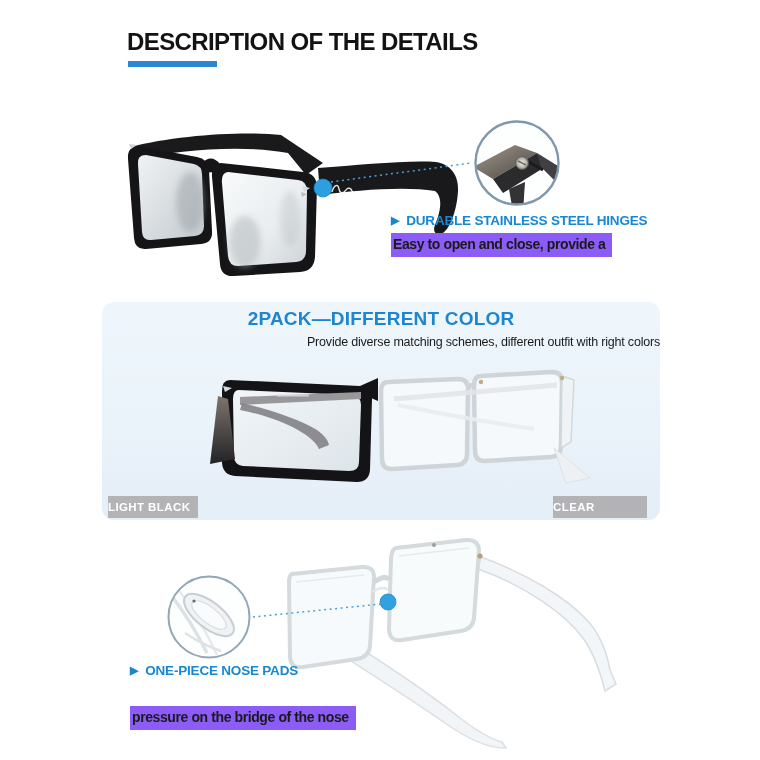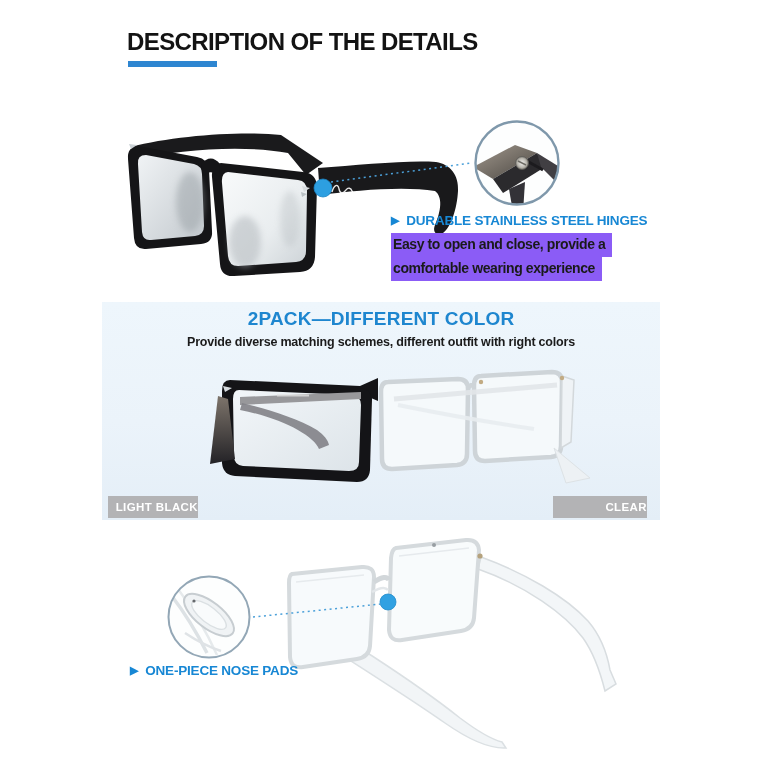--- a/index.html
+++ b/index.html
@@ -22,31 +22,32 @@
   .callout-arrow{font-size:11px;line-height:1;color:#1787d4;}
   .callout-body{margin-top:5px;font-size:14px;font-weight:700;color:#1a1a1a;
     letter-spacing:-0.4px;line-height:23px;white-space:nowrap;}
   .hl{display:inline-block;background:#8b5cf6;padding:0 7px 1px 2px;}
   .hinge-text{left:391px;top:201px;}
   .nose-text{left:130px;top:651px;}
   
   .pack-panel{
     left:102px;top:290px;width:558px;height:218px;
     background:linear-gradient(180deg,#eef6fc 0%,#ebf3fa 55%,#e4eef7 100%);
+    border-radius:12px;
   }
   .pack-heading{
     position:absolute;left:0;top:6px;width:100%;text-align:center;
     font-size:19px;font-weight:800;color:#1e86cf;letter-spacing:0.2px;white-space:nowrap;
   }
   .pack-subheading{
-    position:absolute;left:0;top:33px;width:100%;text-align:center;
-    font-size:12.5px;font-weight:700;color:#1b1b1b;letter-spacing:-0.2px;white-space:nowrap;
+    position:absolute;left:0;top:33px;width:100%;text-align:right;
+    font-size:12.5px;font-weight:400;color:#1b1b1b;letter-spacing:-0.2px;white-space:nowrap;
   }
   .color-label{
-    position:absolute;bottom:2px;height:22px;line-height:22px;text-align:right;
+    position:absolute;bottom:2px;height:22px;line-height:22px;text-align:left;
     background:#b3b3b5;color:#ffffff;font-size:11.5px;font-weight:700;letter-spacing:0.4px;
   }
   .label-left{left:6px;width:90px;}
   .label-right{right:13px;width:94px;}
   .panel-art{position:absolute;left:0;top:0;}
   svg{display:block;}
 </style>
 </head>
 <body>
 
@@ -129,21 +130,20 @@
     <circle cx="46" cy="46" r="41.5" fill="none" stroke="#7f98ab" stroke-width="2.4"></circle>
   </svg>
 
   <div class="abs hinge-text">
     <div class="callout-heading">
       <span class="callout-arrow">▶</span>
       <span>DURABLE STAINLESS STEEL HINGES</span>
     </div>
     <div class="callout-body">
       <span class="hl">Easy to open and close, provide a</span><br>
-      <span class="hl">comfortable wearing experience</span>
     </div>
   </div>
 
   <div class="abs pack-panel">
     <svg class="panel-art" width="558" height="218" viewBox="0 0 558 218">
       <defs>
         <linearGradient id="gDiv" x1="0" y1="0" x2="0" y2="1">
           <stop offset="0" stop-color="#aed2ee"></stop>
             <stop offset="0.45" stop-color="#2e8fd5"></stop>
             <stop offset="1" stop-color="#a5cdeb"></stop>
@@ -234,16 +234,17 @@
     <circle cx="44" cy="44" r="40.5" fill="none" stroke="#93a7b6" stroke-width="2"></circle>
   </svg>
 
   <div class="abs nose-text">
     <div class="callout-heading">
       <span class="callout-arrow">▶</span>
       <span>ONE-PIECE NOSE PADS</span>
     </div>
     <div class="callout-body">
       <br>
+      <span class="hl">pressure on the bridge of the nose</span>
     </div>
   </div>
 
 </div>
 
 </body></html>

